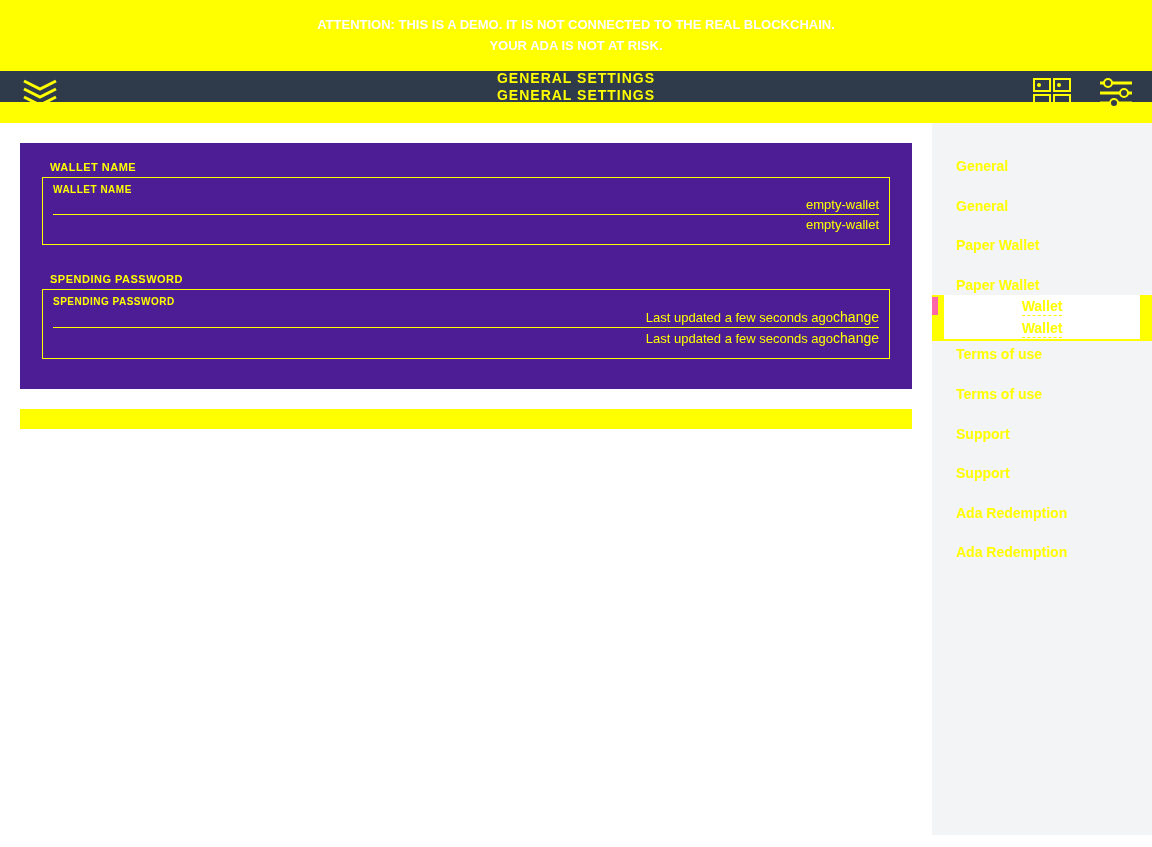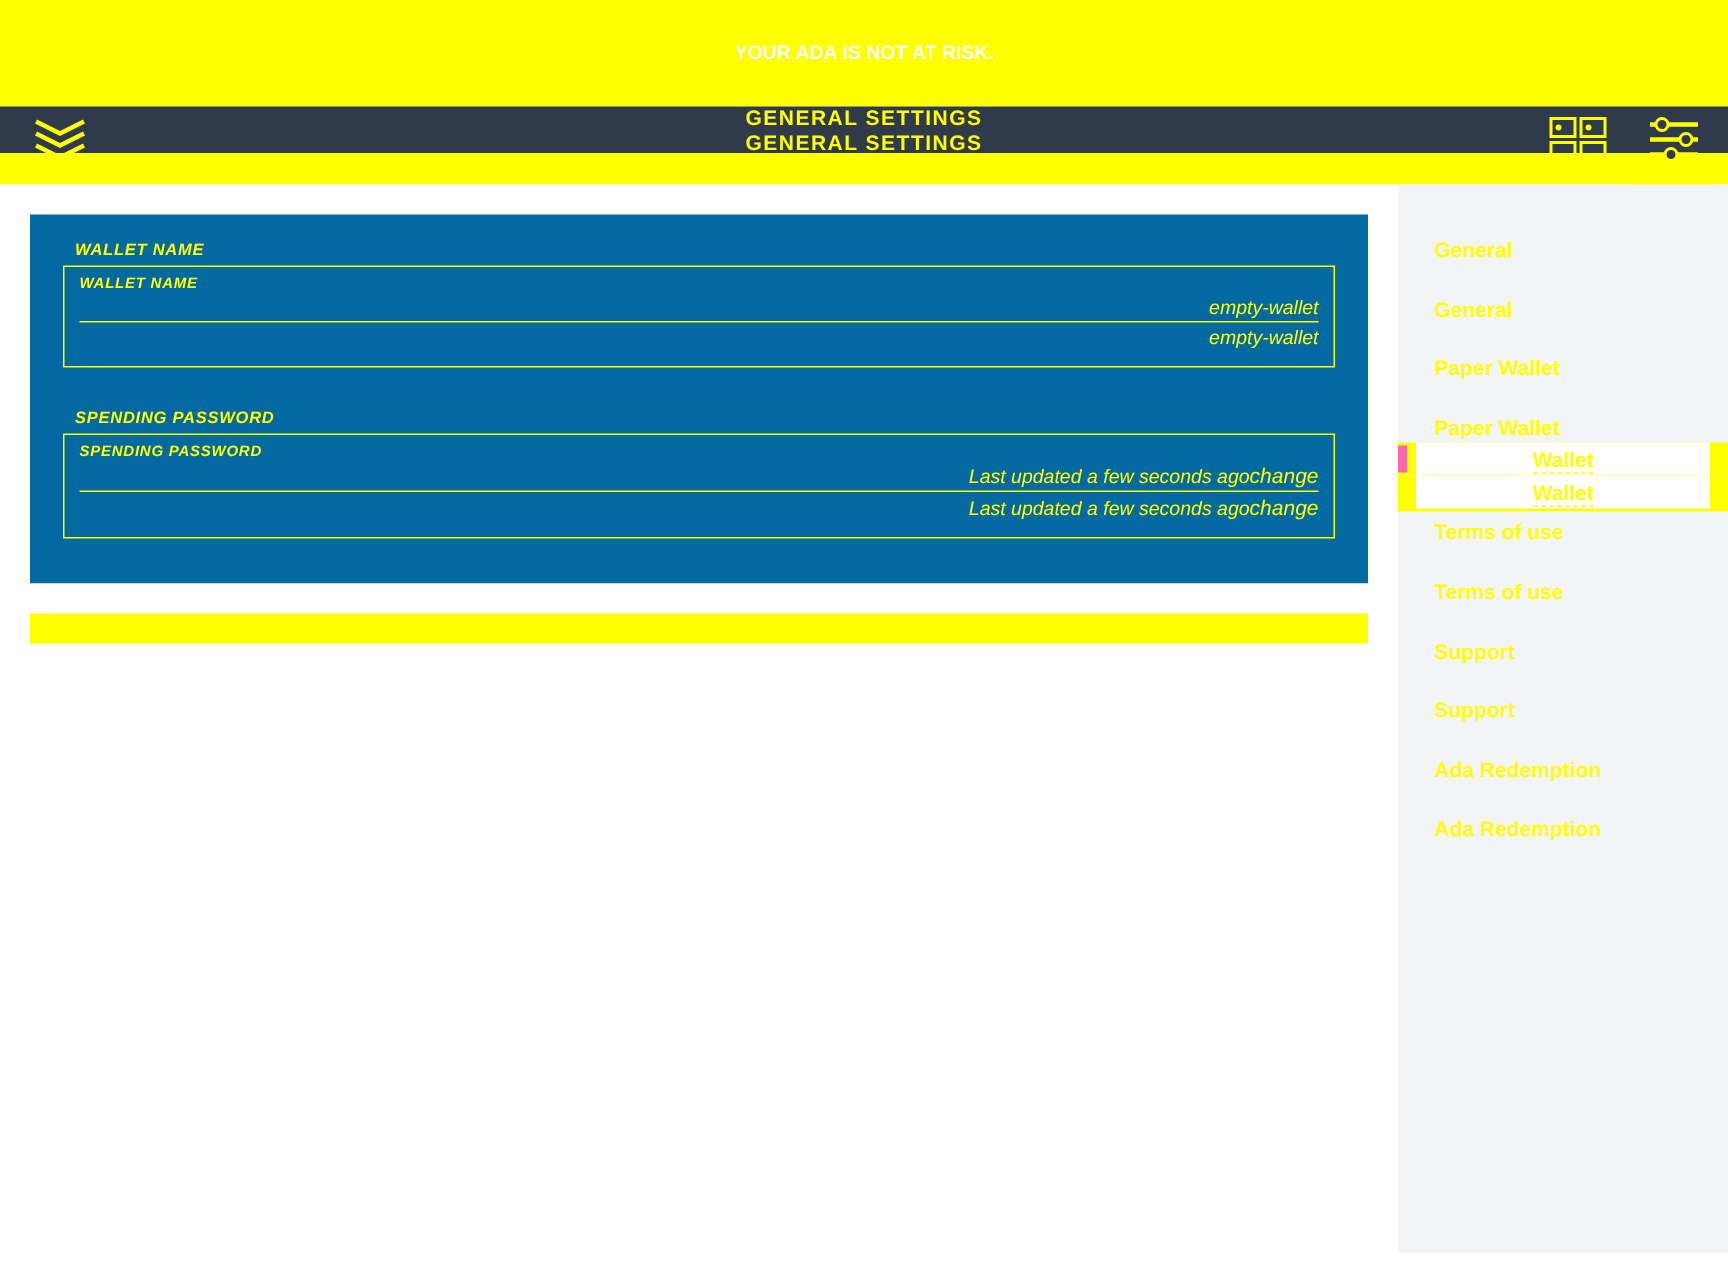--- a/index.html
+++ b/index.html
@@ -35,24 +35,23 @@
 
 
 .substrip { width:100%; height:21px; background:#ffff00; }
 
 
 .work {
   width:100%; height:712px; display:flex; background:#fff;
 }
 .panel-wrap { width:932px; padding:20px 20px 0 20px; background:#fff; }
 .panel {
-  background:#0369a1;
+  background:#4c1d95;
   padding:18px 22px 30px 22px;
   min-height:213px;
-  font-style:italic;
 }
 .field-label {
   font-size:11px; font-weight:800; letter-spacing:0.5px; color:#ffff00;
   margin-bottom:4px; padding-left:8px;
 }
 .field-label.second { margin-top:6px; }
 .field-box {
   border:1px solid #ffff00;
   padding:6px 10px 10px 10px;
   margin-bottom:28px;
@@ -89,20 +88,21 @@
 
 .side .accent {
   position:absolute; left:0; width:6px; height:18px; background:#f6a; 
   margin-top:2px;
 }
 </style>
 </head>
 <body>
 
 <div class="banner">
+  <div>ATTENTION: THIS IS A DEMO. IT IS NOT CONNECTED TO THE REAL BLOCKCHAIN.</div>
   <div>YOUR ADA IS NOT AT RISK.</div>
 </div>
 
 <div class="topbar">
   <div class="chev">
     <svg viewBox="0 0 40 36" width="40" height="36">
       <polyline points="4,4 20,12 36,4" stroke="#ffff00" stroke-width="3" fill="none"></polyline>
       <polyline points="4,12 20,20 36,12" stroke="#ffff00" stroke-width="3" fill="none"></polyline>
       <polyline points="4,20 20,28 36,20" stroke="#ffff00" stroke-width="3" fill="none"></polyline>
       <polyline points="4,28 20,36 36,28" stroke="#ffff00" stroke-width="3" fill="none"></polyline>

